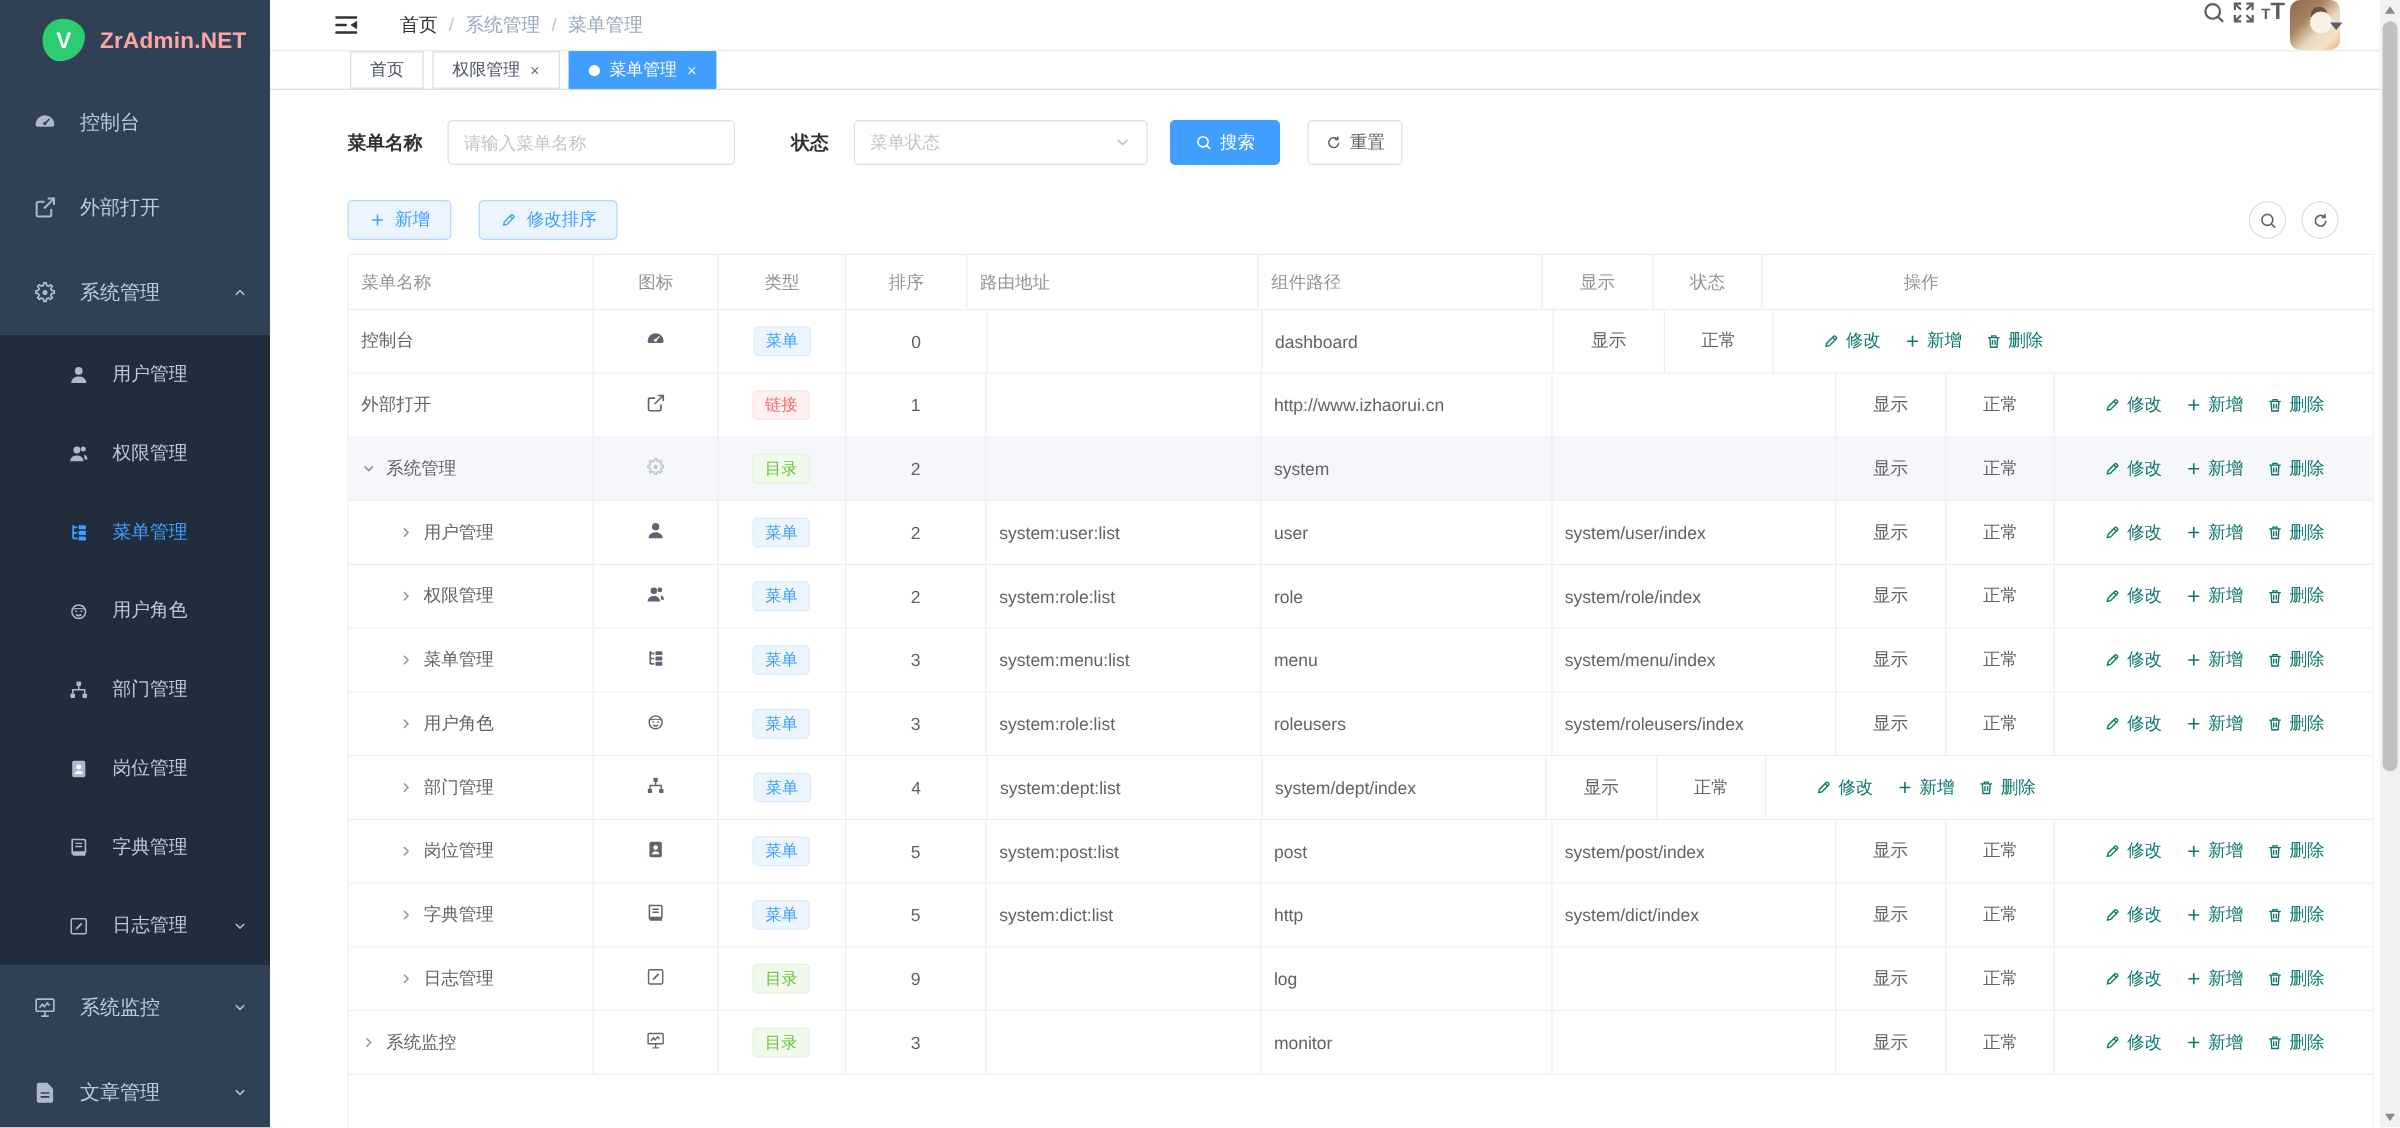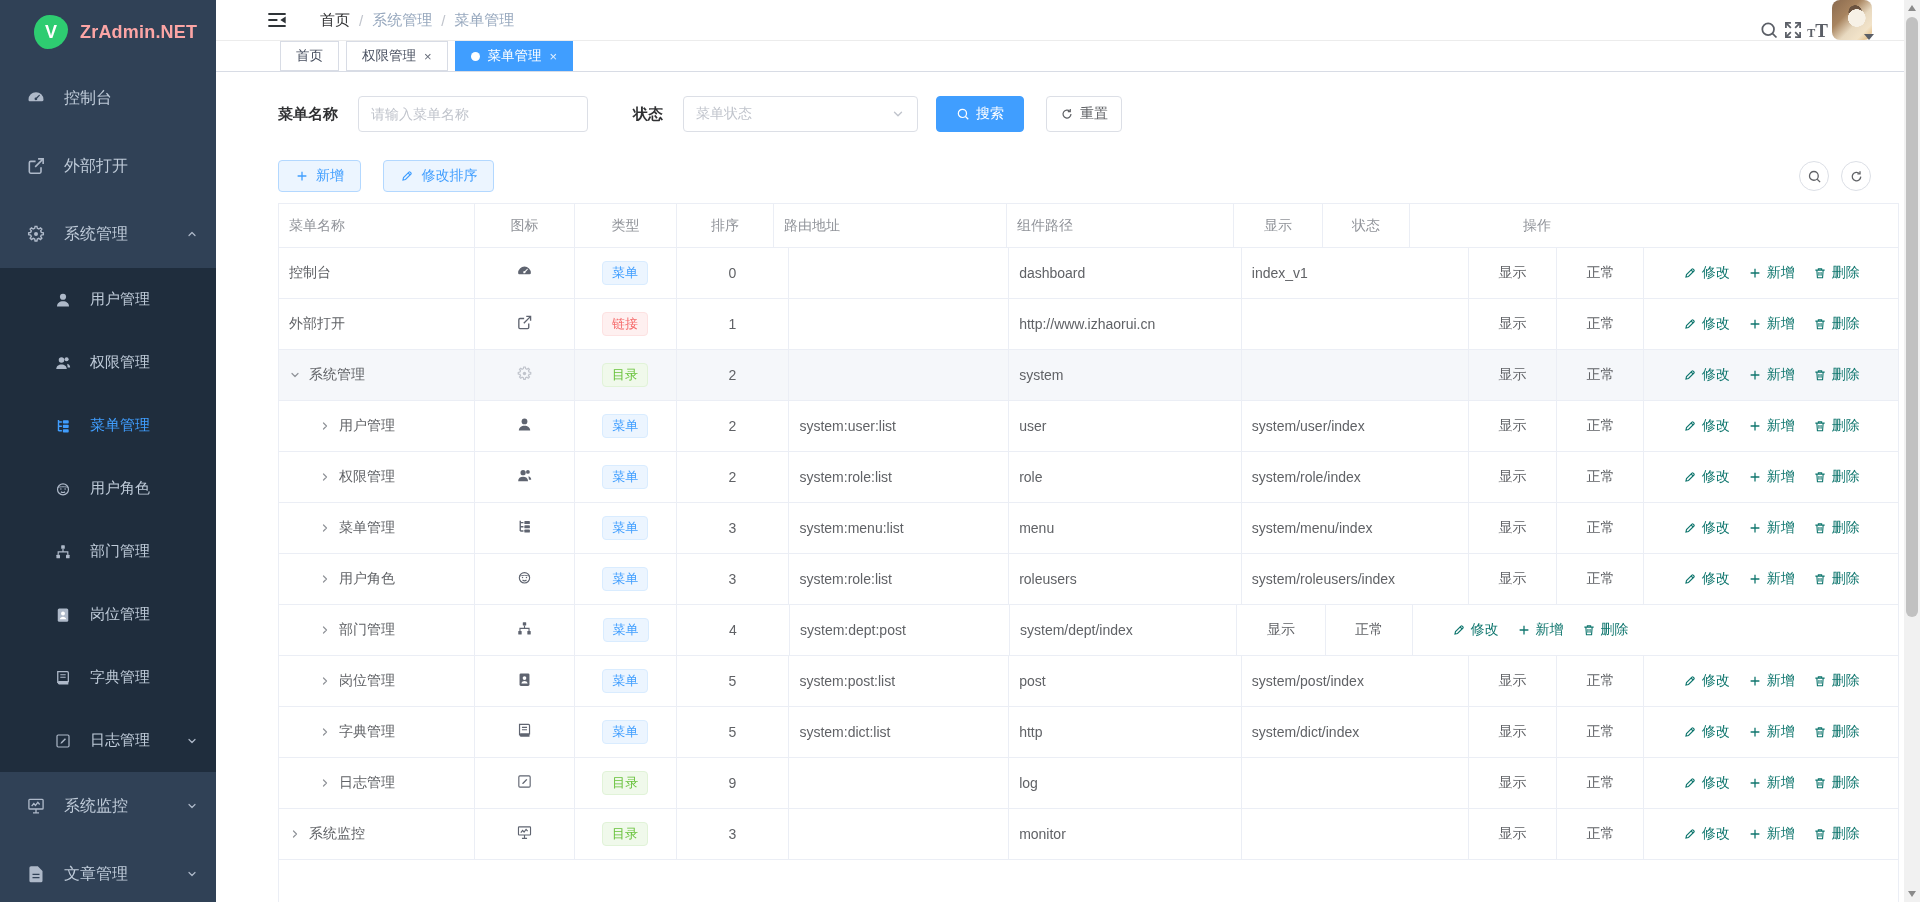--- a/index.html
+++ b/index.html
@@ -25,21 +25,21 @@
 
   
   #main { flex:1; display:flex; flex-direction:column; background:#fff; }
   #topbar { height:60px; border-bottom:1px solid #ececec; display:flex; align-items:center;
     padding:0 46px 0 50px; }
   #hamburger { color:#2f3438; cursor:pointer; }
   #breadcrumb { margin-left:32px; font-size:15px; display:flex; align-items:center; gap:9px; }
   .crumb { color:#97a8be; }
   .crumb-first { color:#303133; font-weight:500; }
   .crumb-sep { color:#c0c4cc; }
-  #topbar-right { margin-left:auto; display:flex; align-items:flex-end; gap:4px;font-family:Liberation Serif, serif; }
+  #topbar-right { margin-left:auto; display:flex; align-items:flex-start; gap:4px; }
   .tb-icon { color:#5a5e66; cursor:pointer; display:inline-flex; }
   #font-icon { color:#5a5e66; font-weight:bold; cursor:pointer; line-height:1; }
   #font-icon .small-t { font-size:12px; }
   #font-icon .big-t { font-size:19px; }
   #avatar { width:40px; height:40px; border-radius:8px; cursor:pointer;
     background:
       radial-gradient(circle at 62% 45%, #f7f1e6 0 26%, rgba(0,0,0,0) 27%),
       radial-gradient(circle at 58% 30%, #6b5340 0 18%, rgba(0,0,0,0) 19%),
       linear-gradient(135deg,#8a6a4f 0%,#a8845f 35%,#e8d9c0 60%,#f2e3c9 80%,#e0b26e 100%); }
   #avatar-caret { width:0; height:0; border-left:5px solid transparent; border-right:5px solid transparent;
@@ -428,21 +428,20 @@
                     <path fill="currentColor" d="M12 5a9 9 0 0 0-9 9c0 1.2.9 2 2 2h14a2 2 0 0 0 2-2 9 9 0 0 0-9-9zm4.7 4.1-3.3 3.5a1.6 1.6 0 1 1-1.1-1.1l3.5-3.3c.4-.3.9.1.9.9z"></path>
                   </svg>
                 </span></span>
             </div>
             <div class="tcell al-center" style="width:102px">
               <span class="tag tag-blue">菜单</span>
             </div>
             <div class="tcell al-center" style="width:113px">0</div>
             <div class="tcell" style="width:220px"></div>
             <div class="tcell" style="width:233px">dashboard</div>
-            <div class="tcell" style="width:227px">index_v1</div>
             <div class="tcell al-center" style="width:89px">显示</div>
             <div class="tcell al-center" style="width:87px">正常</div>
             <div class="tcell al-center" style="width:254px">
               <span class="action-link">
                 <span class="icon i14 ">
                   <svg viewBox="0 0 24 24" fill="none" stroke="currentColor" stroke-width="1.9">
                     <path d="M5 19l1-4.4L15.4 5.2a1.4 1.4 0 0 1 2 0l1.4 1.4a1.4 1.4 0 0 1 0 2L9.4 18z"></path>
                     <path d="m13.6 6.4 4 4"></path>
                   </svg>
                 </span>
@@ -828,21 +827,21 @@
                     <rect x="3.2" y="15.6" width="4.8" height="4.8" rx=".8" fill="currentColor"></rect>
                     <rect x="16" y="15.6" width="4.8" height="4.8" rx=".8" fill="currentColor"></rect>
                     <path fill="none" stroke="currentColor" stroke-width="1.6" d="M12 7.8v4M5.6 15.6v-3.8h12.8v3.8"></path>
                   </svg>
                 </span></span>
             </div>
             <div class="tcell al-center" style="width:102px">
               <span class="tag tag-blue">菜单</span>
             </div>
             <div class="tcell al-center" style="width:113px">4</div>
-            <div class="tcell" style="width:220px">system:dept:post</div>
+            <div class="tcell" style="width:220px">system:dept:list</div>
             <div class="tcell" style="width:227px">system/dept/index</div>
             <div class="tcell al-center" style="width:89px">显示</div>
             <div class="tcell al-center" style="width:87px">正常</div>
             <div class="tcell al-center" style="width:254px">
               <span class="action-link">
                 <span class="icon i14 ">
                   <svg viewBox="0 0 24 24" fill="none" stroke="currentColor" stroke-width="1.9">
                     <path d="M5 19l1-4.4L15.4 5.2a1.4 1.4 0 0 1 2 0l1.4 1.4a1.4 1.4 0 0 1 0 2L9.4 18z"></path>
                     <path d="m13.6 6.4 4 4"></path>
                   </svg>

